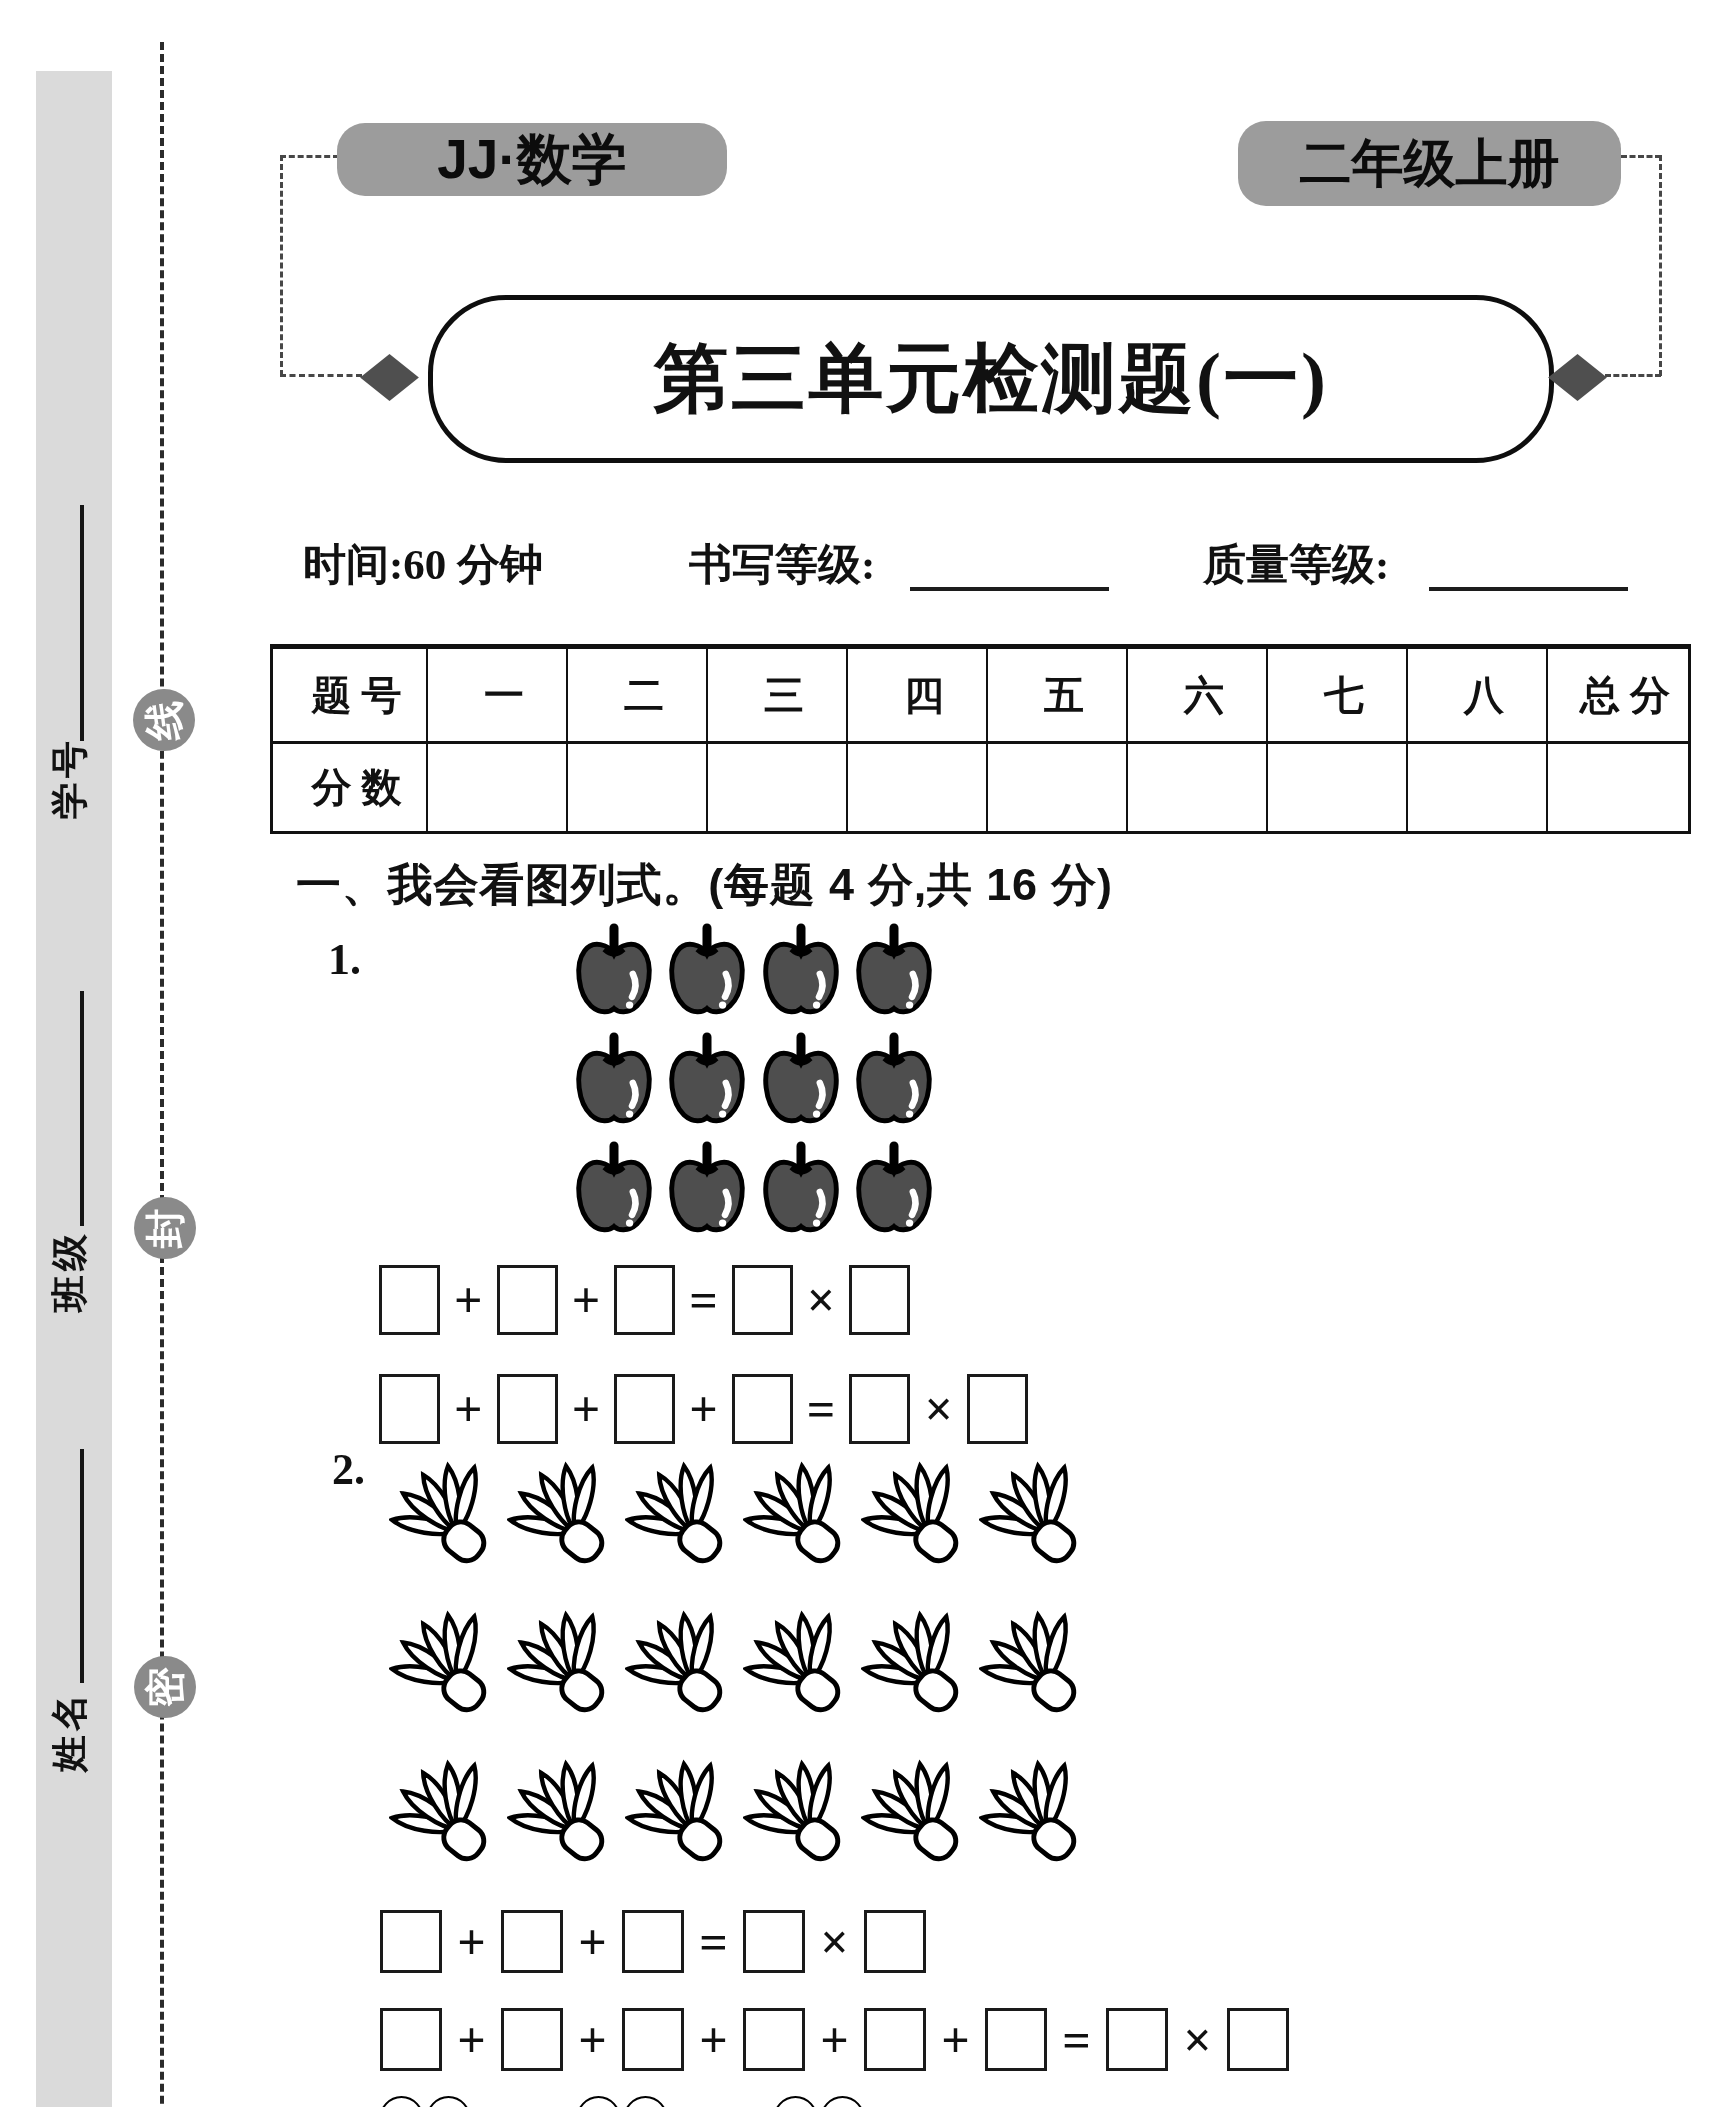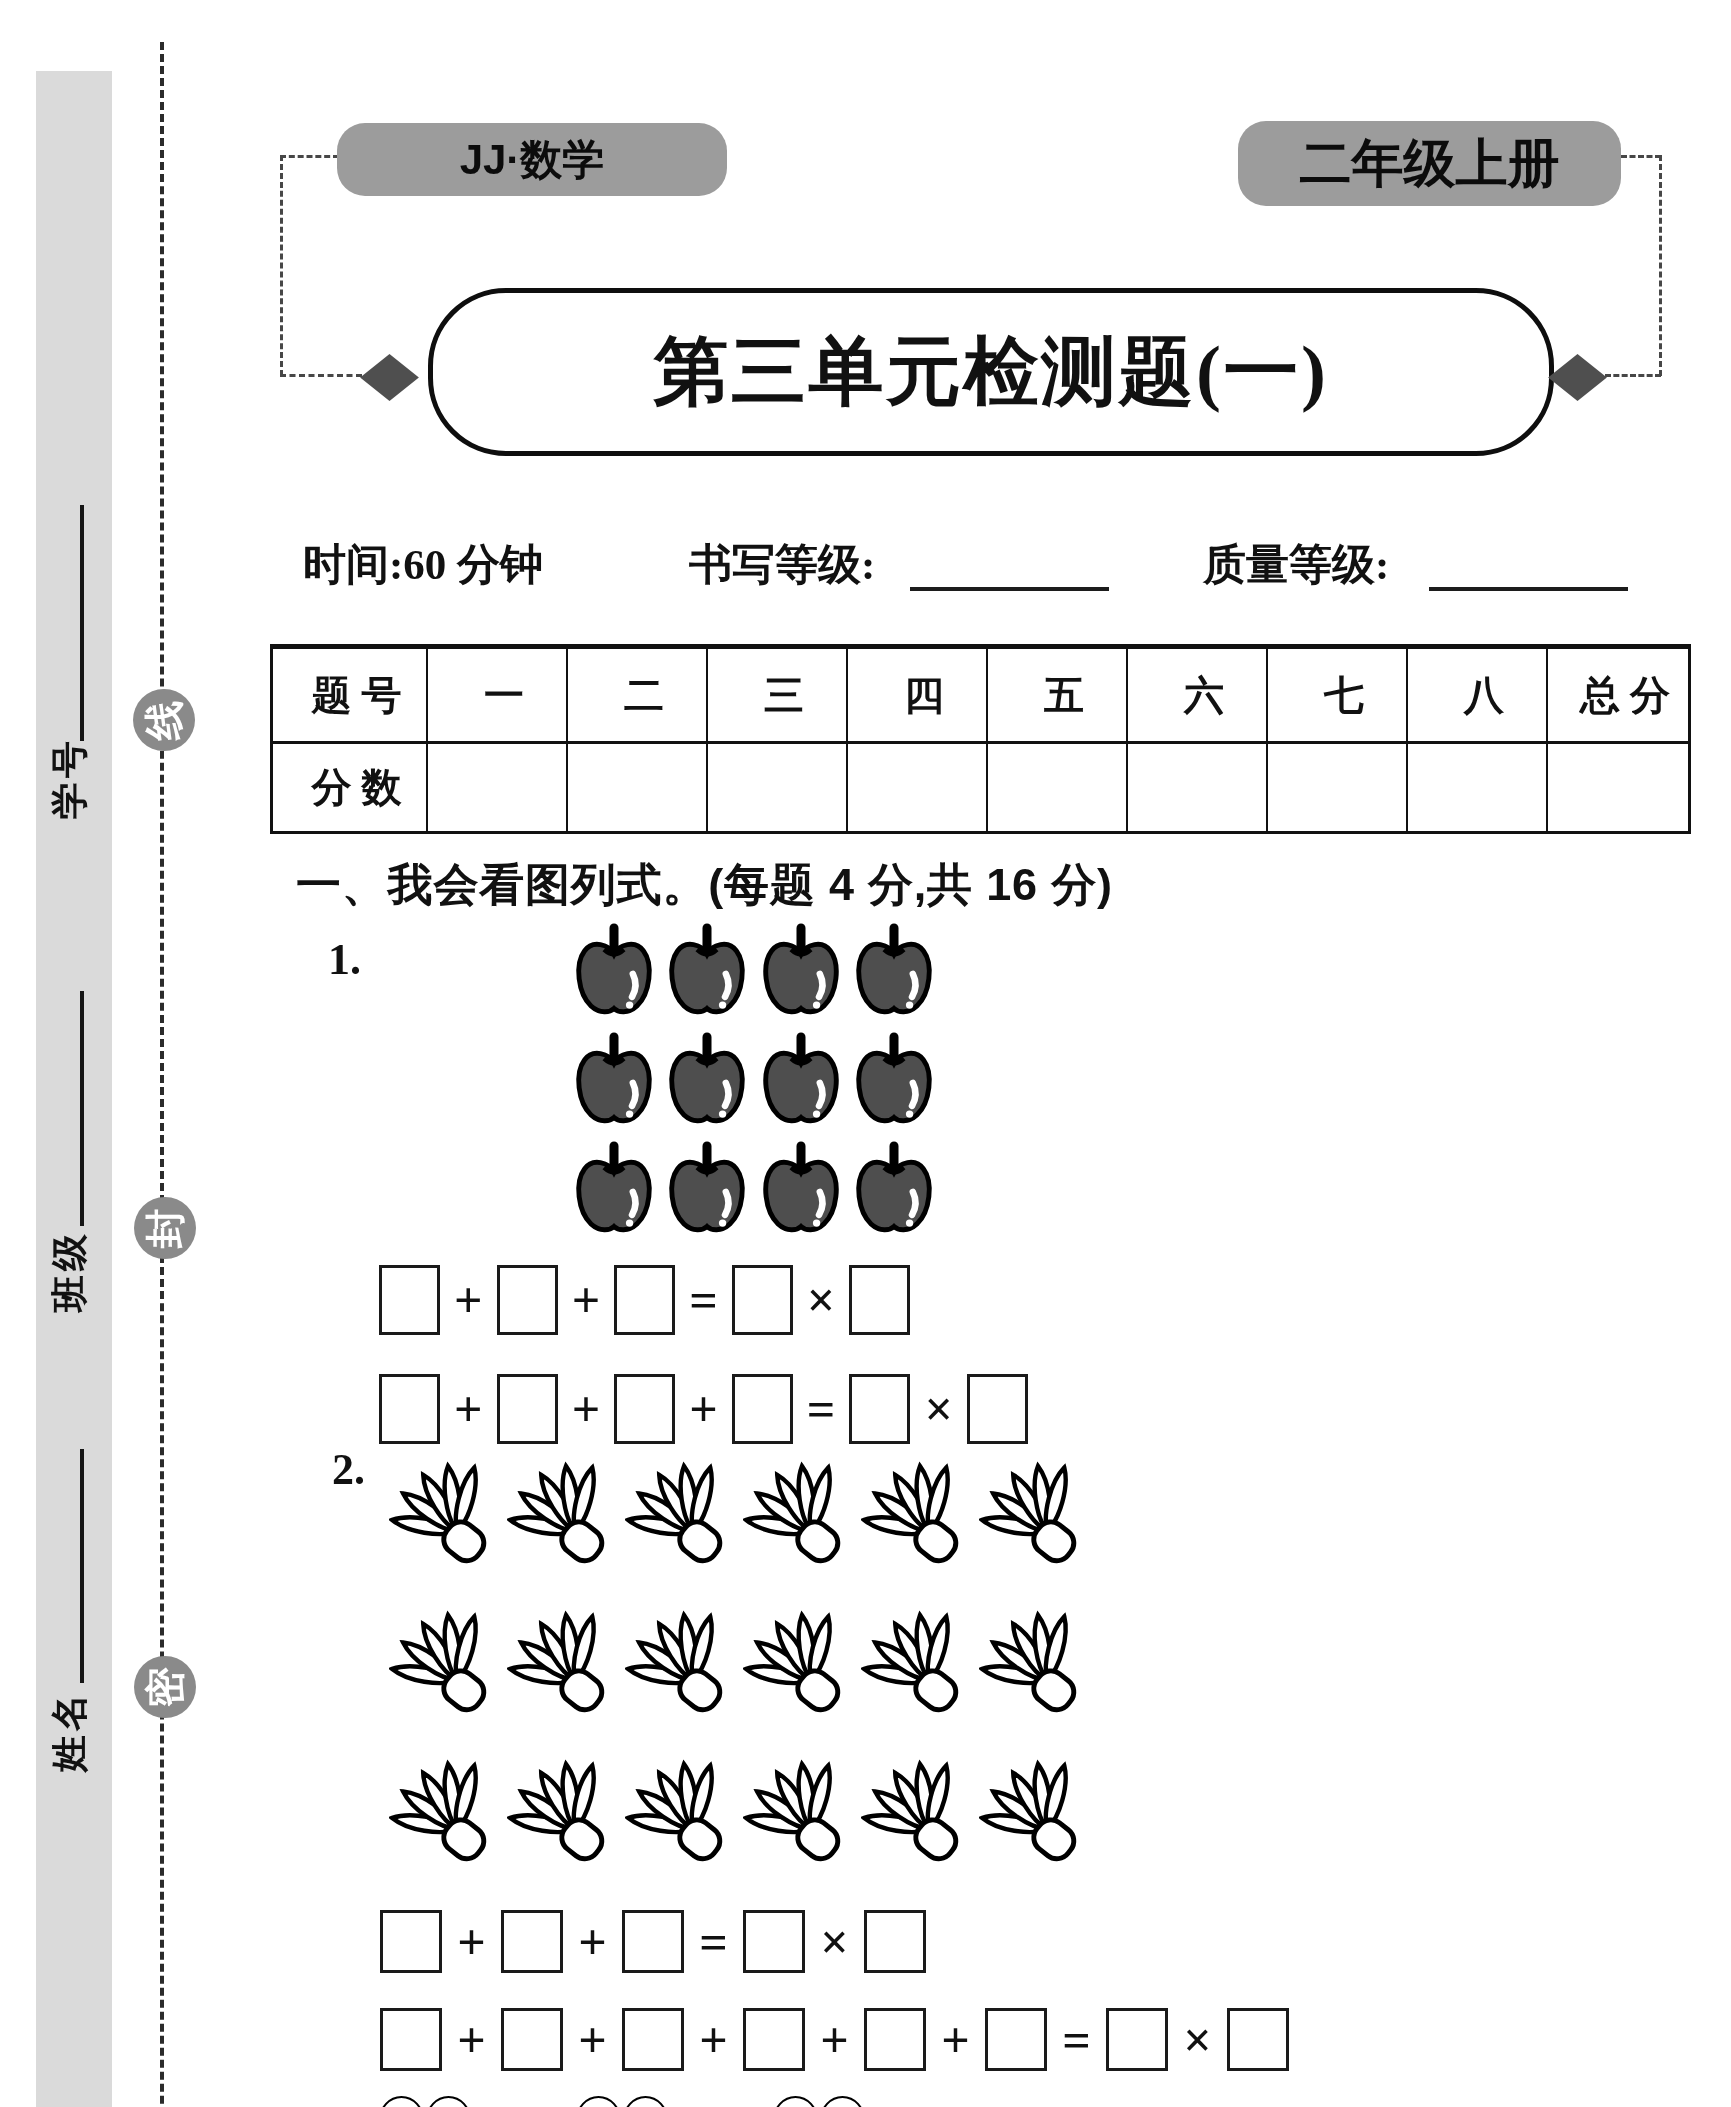--- a/index.html
+++ b/index.html
@@ -16,25 +16,25 @@
   .seal-line{left:160px;top:42px;height:2230px;width:0;border-left:4.6px dashed #2b2b2b;}
   .seal-badge{width:62px;height:62px;border-radius:50%;background:#8a8a8a;
               display:flex;align-items:center;justify-content:center;}
   .seal-badge span{transform:rotate(-90deg);font:700 40px "Liberation Sans","DejaVu Sans",sans-serif;color:#ffffff;}
 
   
   .hdash{border-top:3px dashed #474747;height:0;}
   .vdash{border-left:3px dashed #474747;width:0;}
   .pill{background:#9c9c9c;border-radius:28px;display:flex;align-items:center;justify-content:center;
         font-family:"Liberation Sans","DejaVu Sans",sans-serif;font-weight:700;color:#0c0c0c;}
-  .brand-pill{left:337px;top:123px;width:390px;height:73px;font-size:42px;}
+  .brand-pill{left:337px;top:123px;width:390px;height:73px;font-size:55px;}
   .brand-text{left:750px;top:123px;width:489px;height:73px;display:flex;align-items:center;justify-content:center;
               font:700 52px "Liberation Sans","DejaVu Sans",sans-serif;white-space:nowrap;}
   .grade-pill{left:1238px;top:121px;width:383px;height:85px;font-size:52px;}
-  .title-box{left:428px;top:288px;width:1116px;height:158px;border:5px solid #0e0e0e;border-radius:78px;
+  .title-box{left:428px;top:295px;width:1116px;height:158px;border:5px solid #0e0e0e;border-radius:78px;
              display:flex;align-items:center;justify-content:center;background:#fff;}
   .title-box span{font:700 75px "Liberation Serif","DejaVu Serif",serif;letter-spacing:2.5px;white-space:nowrap;}
 
   
   .meta-text{font:600 43px "Liberation Serif","DejaVu Serif",serif;white-space:nowrap;}
   .uline{height:3.8px;background:#1c1c1c;}
 
   
   .score-table{left:270px;top:644px;display:grid;grid-template-columns:155px repeat(9,140px);
                grid-template-rows:95px 87px;border:3.4px solid #111;border-top-width:5.9px;background:#fff;}

